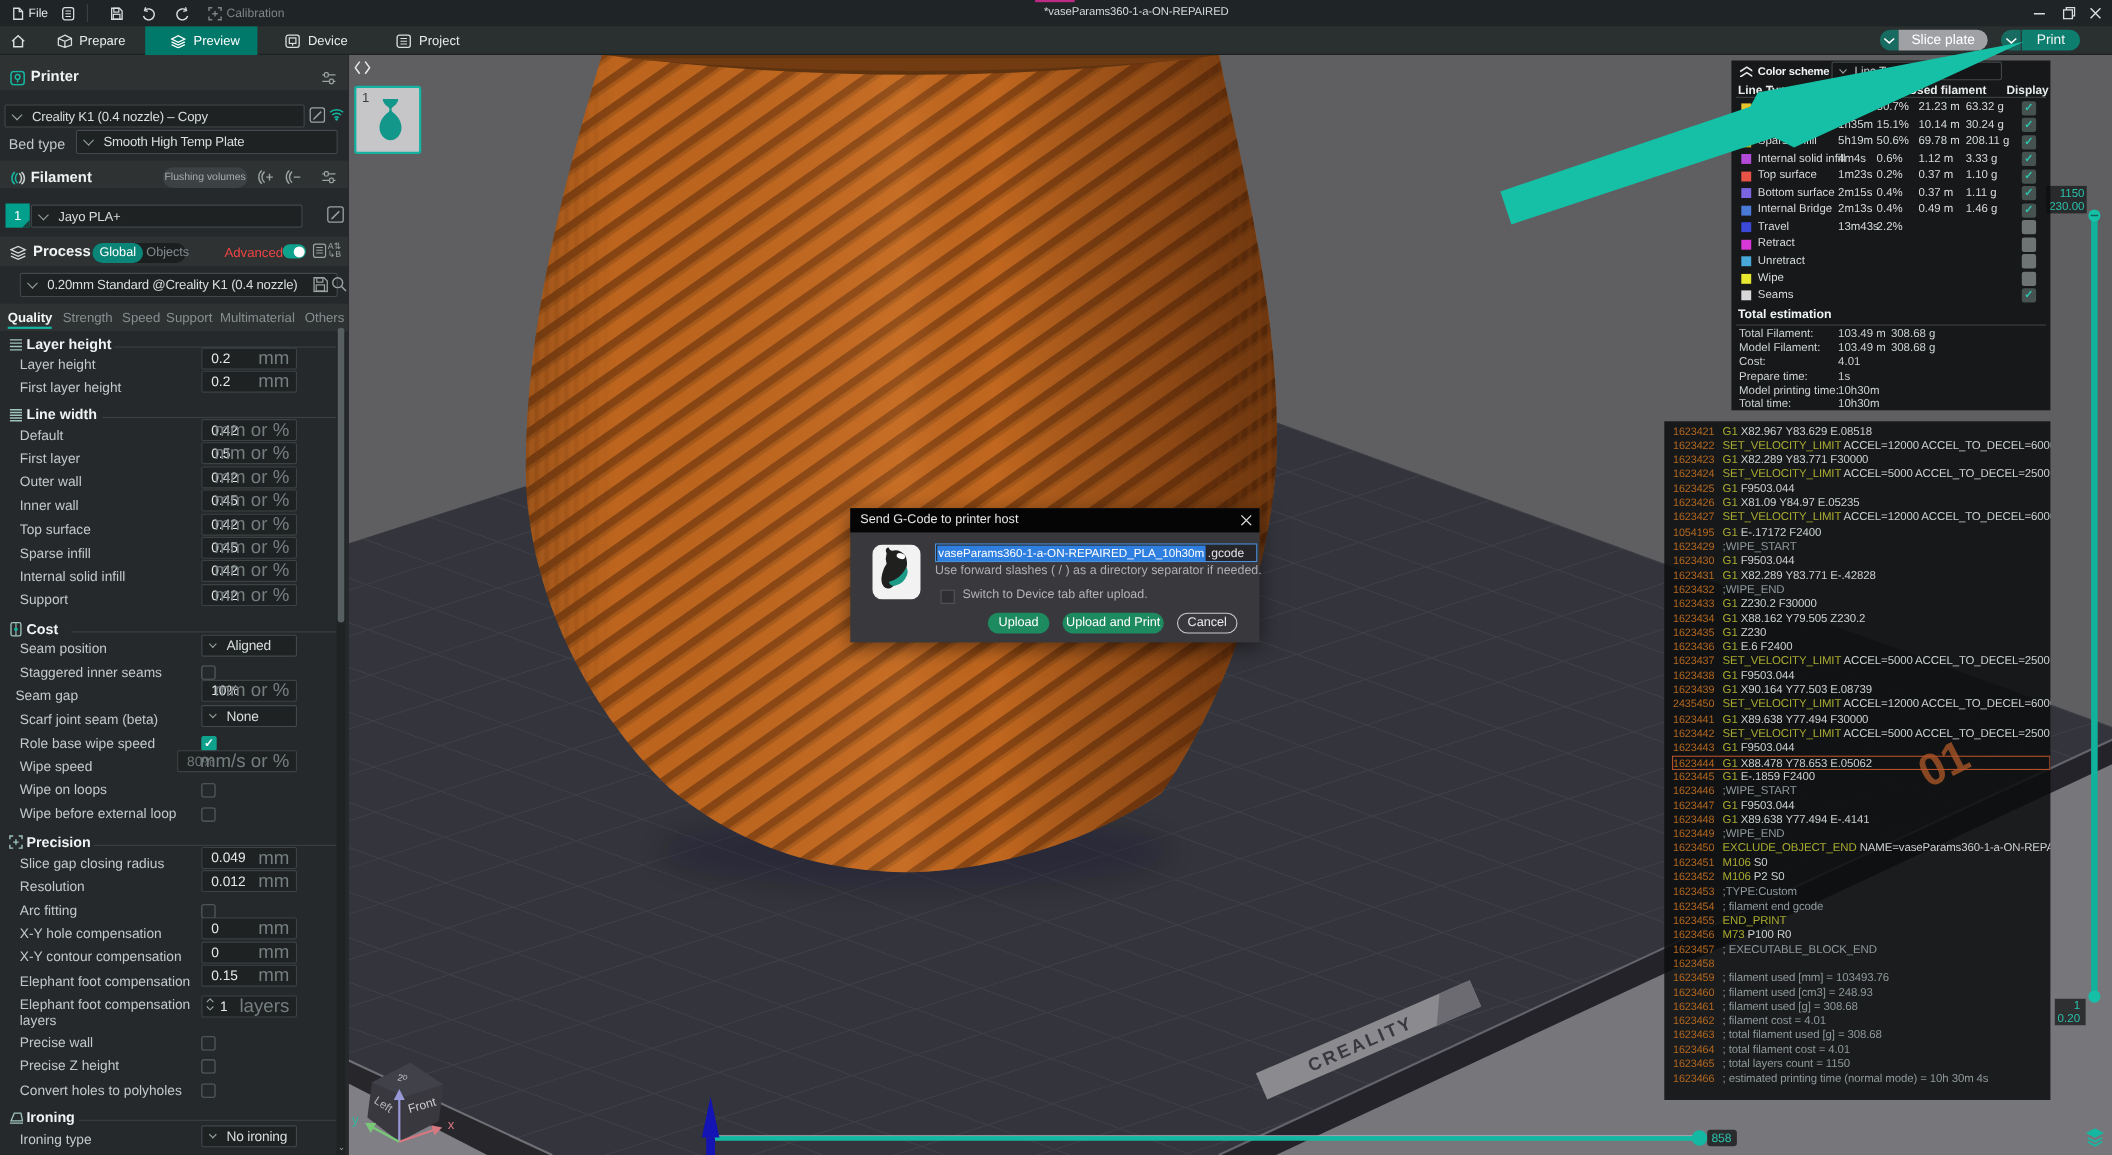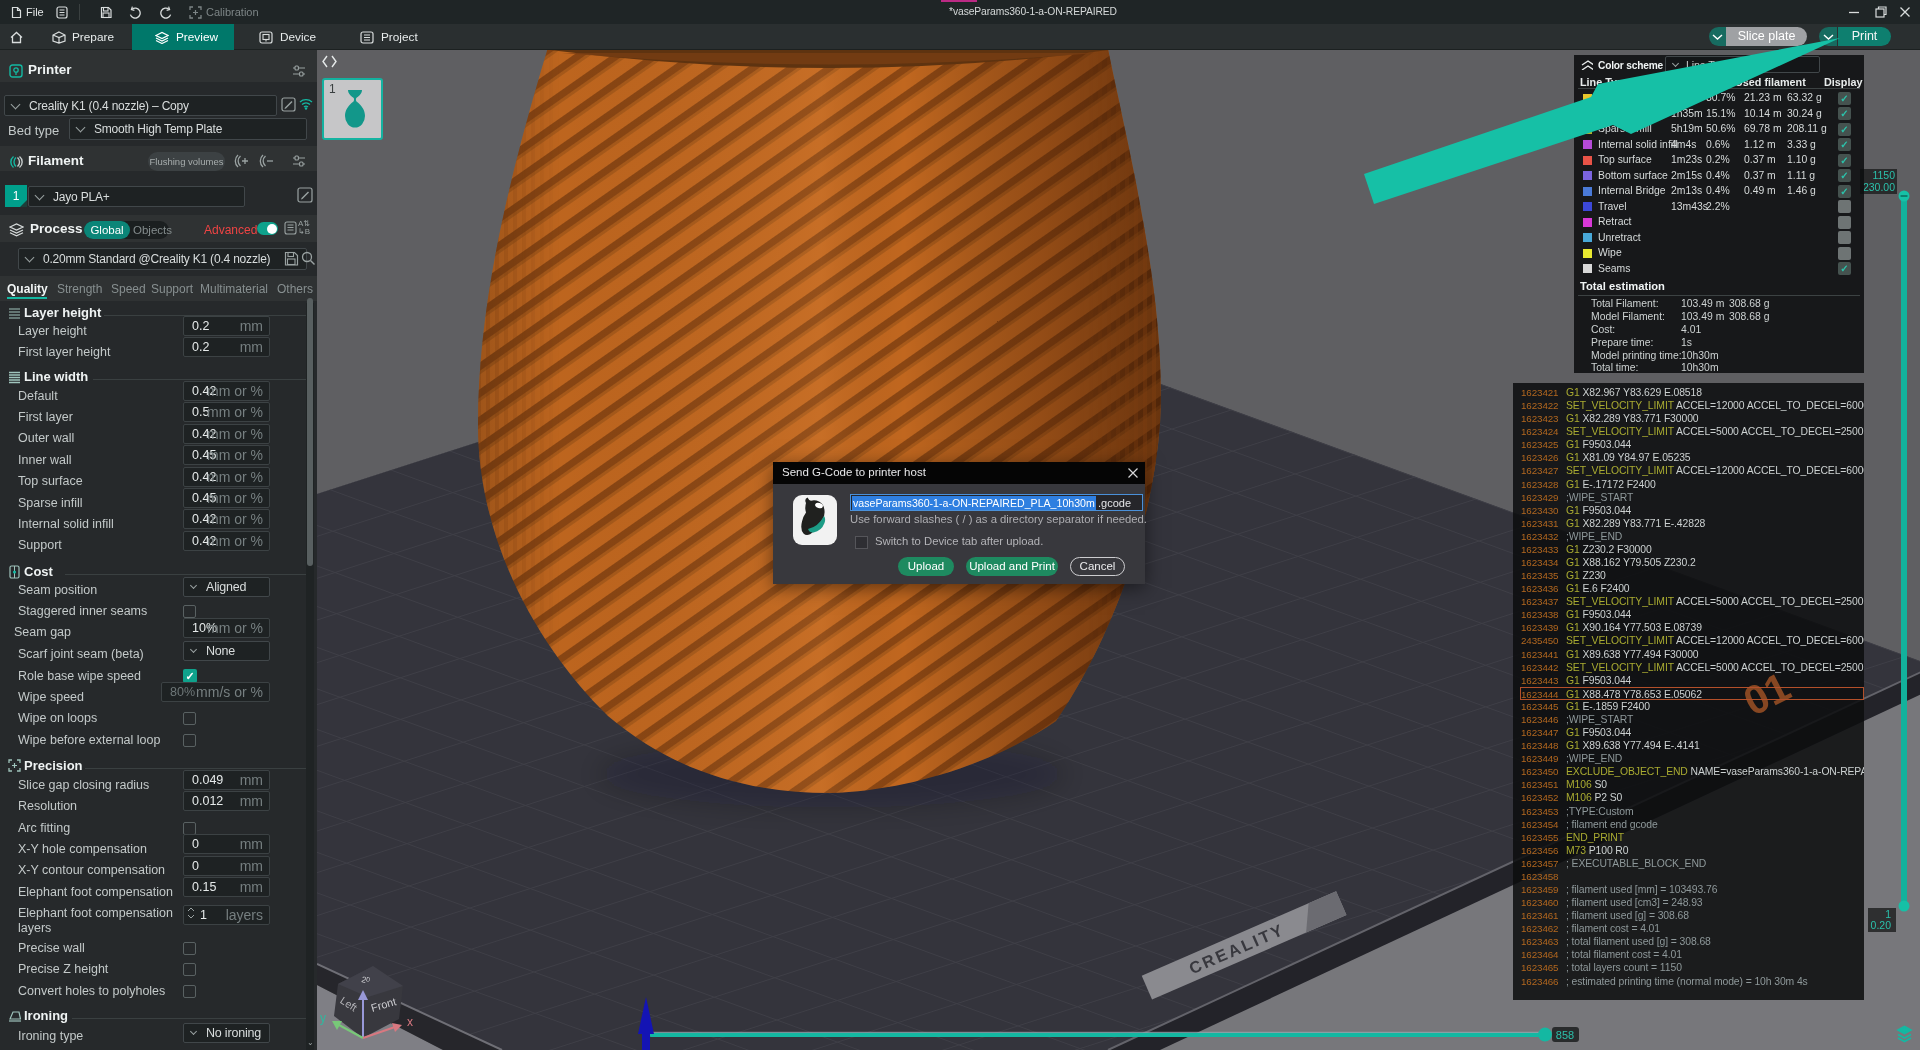--- a/index.html
+++ b/index.html
@@ -10,21 +10,21 @@
 .tabtxt{position:absolute;top:0;height:26px;line-height:26px;color:#e8ecec;font-size:11.8px}
 .mt{position:absolute;top:0;height:24px;line-height:24px;font-size:11px;color:#e3e7e7}
 #lpanel{position:absolute;left:0;top:50px;width:317px;height:1000px;background:#26292b;overflow:hidden}
 .strip{position:absolute;left:0;width:317px;background:#2f3233}
 .selbox{position:absolute;background:#1e2223;border:1px solid #41474a;border-radius:2px;color:#d9dddd;font-size:13px}
 .selbox .ch{position:absolute;left:7px;top:50%;margin-top:-5px;width:7px;height:7px;border-left:1.4px solid #9aa2a2;border-bottom:1.4px solid #9aa2a2;transform:rotate(-45deg)}
 .selbox .tx{position:absolute;left:24px;top:0;right:2px;height:100%;display:flex;align-items:center;white-space:nowrap;overflow:hidden;font-size:12px;letter-spacing:-0.2px}
 .lbl{position:absolute;color:#c3c9c9;font-size:12.5px;line-height:15px}
 .vbox{position:absolute;background:#1e2223;border:1px solid #3c4244;border-radius:2px;height:20px}
 .vbox .v{position:absolute;left:8px;top:0;height:18px;line-height:18px;color:#e6eaea;font-size:12.5px}
-.vbox .u{position:absolute;right:6px;top:0;height:18px;line-height:18px;color:#767f80;font-size:14px}
+.vbox .u{position:absolute;right:6px;top:0;height:18px;line-height:18px;color:#767f80;font-size:17px}
 .cb{position:absolute;width:13px;height:13px;border:1px solid #596162;border-radius:2px;background:transparent}
 .cbc{position:absolute;width:14px;height:14px;border-radius:2px;background:#0fa28c;color:#fff;font-size:11px;line-height:14px;text-align:center;font-weight:bold}
 .ghead{position:absolute;left:0;width:317px;height:21px}
 .ghead b{position:absolute;left:24px;top:2px;color:#eff3f3;font-size:13px}
 .ghead .hl{position:absolute;top:12px;height:1px;background:#3a4041;right:11px}
 svg{display:block}
 #scene{position:absolute;left:317px;top:50px}
 .panel{position:absolute;background:rgba(12,13,14,0.86)}
 .gl{position:relative;height:13.09px;font-size:10.4px;line-height:13.09px;white-space:nowrap;color:#c6cbcb;letter-spacing:-0.1px}
 .gl i{font-style:normal;color:#b2671f;display:inline-block;width:45px;font-size:9.8px}
@@ -167,21 +167,21 @@
     <svg class="abs" style="left:258px;top:103px" width="17" height="16" viewBox="0 0 17 16">
       <path d="M5 2 a8 8 0 0 0 0 12 M7.5 3 a6.5 6.5 0 0 0 0 10" fill="none" stroke="#9aa2a2" stroke-width="1.3"></path>
       <path d="M9 8 h6" stroke="#9aa2a2" stroke-width="1.3"></path>
     </svg>
     <svg class="abs" style="left:292px;top:104px" width="14" height="14" viewBox="0 0 14 14">
       <path d="M1 4 h12 M1 10 h12" stroke="#9aa2a2" stroke-width="1.2"></path>
       <rect x="3" y="2" width="3.4" height="4" rx="1" fill="#2f3233" stroke="#9aa2a2" stroke-width="1.1"></rect>
       <rect x="7.6" y="8" width="3.4" height="4" rx="1" fill="#2f3233" stroke="#9aa2a2" stroke-width="1.1"></rect>
     </svg>
     <div class="abs" style="left:5px;top:135px;width:22px;height:22px;background:#00a08c;color:#fff;font-size:12px;text-align:center;line-height:22px">1<div class="abs" style="right:0;bottom:0;width:0;height:0;border-left:7px solid transparent;border-bottom:7px solid #1d3f3a"></div></div>
-    <div class="selbox" style="left:28px;top:136px;width:217px;height:21px">
+    <div class="selbox" style="left:28px;top:136px;width:247px;height:21px">
       <span class="ch"></span>
       <span class="tx">Jayo PLA+</span>
     </div>
     <svg class="abs" style="left:297px;top:137px" width="16" height="16" viewBox="0 0 16 16">
       <rect x="1" y="1" width="14" height="14" rx="2" fill="none" stroke="#9aa2a2" stroke-width="1.2"></rect>
       <path d="M4.5 11 L11 4.5 l1 1 L5.5 12 l-1.5 .5 z" fill="#9aa2a2"></path>
     </svg>
     <svg class="abs" style="left:9px;top:173px" width="15" height="14" viewBox="0 0 15 14">
       <path d="M1 4 L7.5 1 L14 4 L7.5 7 z M1 7 L7.5 10 L14 7 M1 9.8 L7.5 12.8 L14 9.8" fill="none" stroke="#d7dbdb" stroke-width="1.2"></path>
     </svg>
@@ -663,21 +663,21 @@
         <div class="csl">Seams</div>
         <div class="cst"></div>
         <div class="csp"></div>
         <div class="csm"></div>
         <div class="csg"></div>
         <div class="csc on">✓</div>
       </div>
     </div>
     <div class="abs" style="left:6px;top:225px;font-size:11.2px;font-weight:bold;color:#f0f4f4">Total estimation</div>
     <div class="abs" style="left:4px;top:240px;width:282px;height:1px;background:#3c4243"></div>
-    <div class="abs" style="left:10px;top:243px;width:290px">
+    <div class="abs" style="left:0;top:243px;width:290px">
       <div class="trow">
         <span class="a">Total Filament:</span>
         <span class="b2">103.49 m</span>
         <span class="c2">308.68 g</span>
       </div>
       <div class="trow">
         <span class="a">Model Filament:</span>
         <span class="b2">103.49 m</span>
         <span class="c2">308.68 g</span>
       </div>
@@ -707,21 +707,21 @@
     <svg class="abs" style="left:219px;top:254px" width="120" height="84" viewBox="0 0 120 84">
       <text x="8" y="58" transform="rotate(-27 60 42)" font-family="Liberation Sans" font-weight="bold" font-size="41" fill="#9c5124" fill-opacity="0.85">01</text>
     </svg>
     <div class="gl" style=""><i>1623421</i><b>G1</b> <span class="p">X82.967 Y83.629 E.08518</span></div>
     <div class="gl" style=""><i>1623422</i><b>SET_VELOCITY_LIMIT</b> <span class="p">ACCEL=12000 ACCEL_TO_DECEL=6000 S...</span></div>
     <div class="gl" style=""><i>1623423</i><b>G1</b> <span class="p">X82.289 Y83.771 F30000</span></div>
     <div class="gl" style=""><i>1623424</i><b>SET_VELOCITY_LIMIT</b> <span class="p">ACCEL=5000 ACCEL_TO_DECEL=2500 SQ...</span></div>
     <div class="gl" style=""><i>1623425</i><b>G1</b> <span class="p">F9503.044</span></div>
     <div class="gl" style=""><i>1623426</i><b>G1</b> <span class="p">X81.09 Y84.97 E.05235</span></div>
     <div class="gl" style=""><i>1623427</i><b>SET_VELOCITY_LIMIT</b> <span class="p">ACCEL=12000 ACCEL_TO_DECEL=6000 S...</span></div>
-    <div class="gl" style=""><i>1623428</i><b>G1</b> <span class="p">E-.17172 F2400</span></div>
+    <div class="gl" style=""><i>1054195</i><b>G1</b> <span class="p">E-.17172 F2400</span></div>
     <div class="gl" style=""><i>1623429</i><span class="c">;WIPE_START</span></div>
     <div class="gl" style=""><i>1623430</i><b>G1</b> <span class="p">F9503.044</span></div>
     <div class="gl" style=""><i>1623431</i><b>G1</b> <span class="p">X82.289 Y83.771 E-.42828</span></div>
     <div class="gl" style=""><i>1623432</i><span class="c">;WIPE_END</span></div>
     <div class="gl" style=""><i>1623433</i><b>G1</b> <span class="p">Z230.2 F30000</span></div>
     <div class="gl" style=""><i>1623434</i><b>G1</b> <span class="p">X88.162 Y79.505 Z230.2</span></div>
     <div class="gl" style=""><i>1623435</i><b>G1</b> <span class="p">Z230</span></div>
     <div class="gl" style=""><i>1623436</i><b>G1</b> <span class="p">E.6 F2400</span></div>
     <div class="gl" style=""><i>1623437</i><b>SET_VELOCITY_LIMIT</b> <span class="p">ACCEL=5000 ACCEL_TO_DECEL=2500 SQ...</span></div>
     <div class="gl" style=""><i>1623438</i><b>G1</b> <span class="p">F9503.044</span></div>

